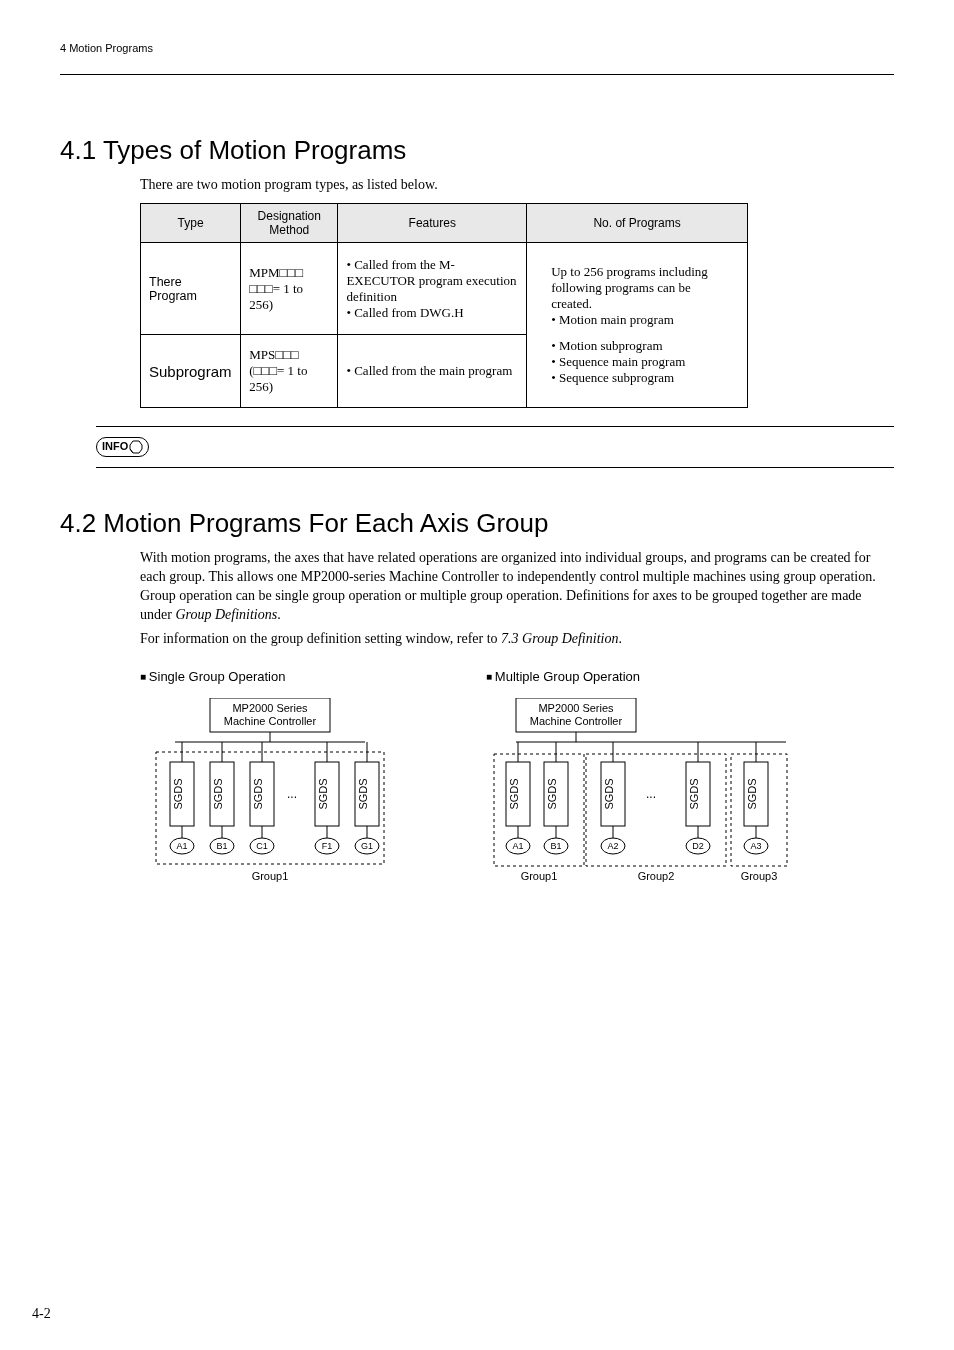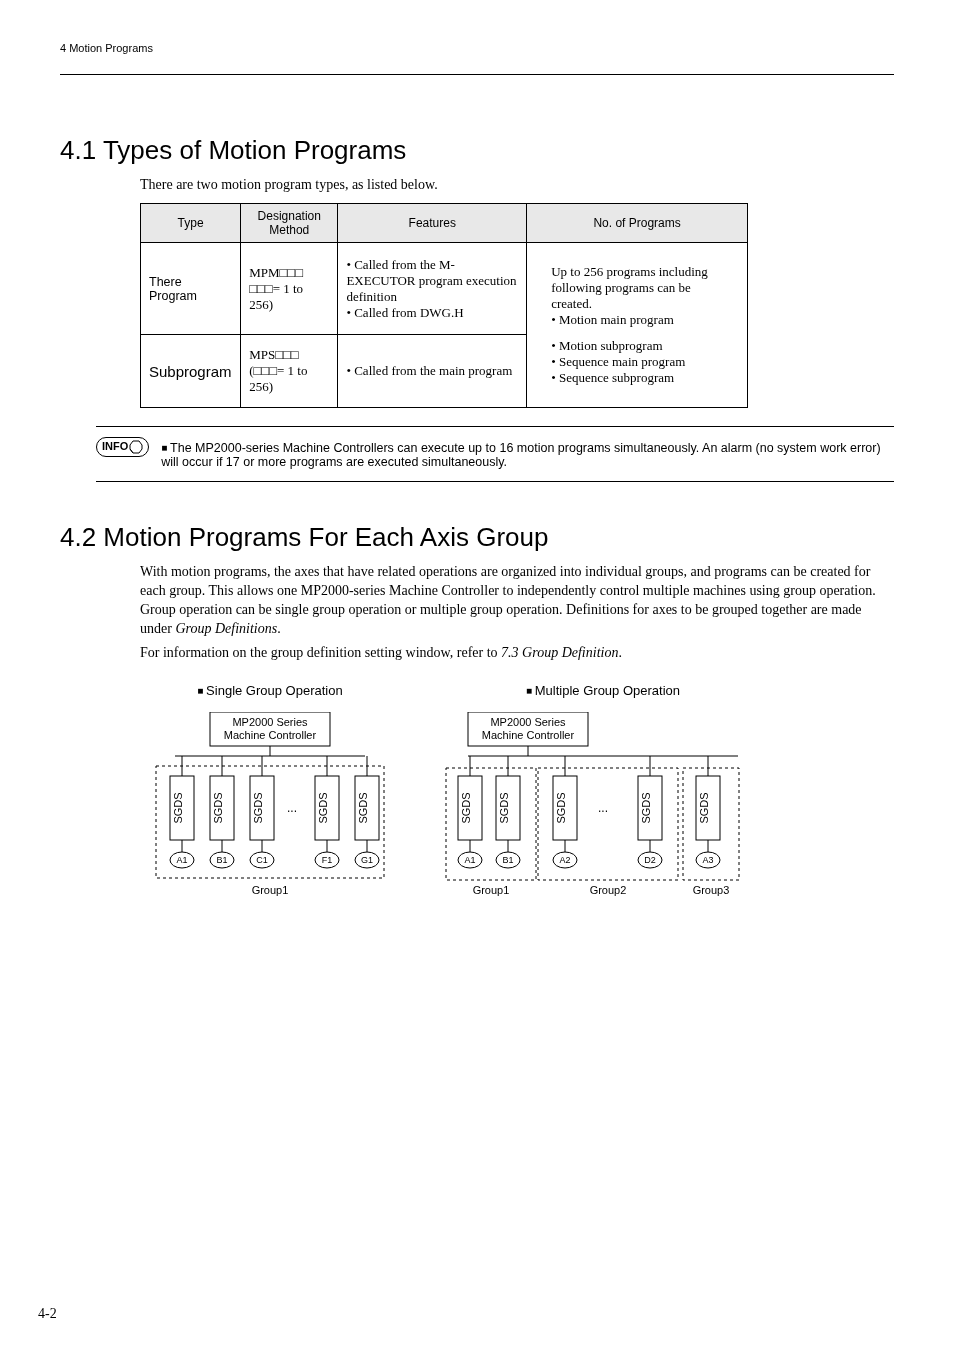--- a/index.html
+++ b/index.html
@@ -85,38 +85,37 @@
   .info-content .sans { font-family: Arial, sans-serif; font-size: 12.5px; }
   .info-content ul { list-style: none; }
   .info-content li { margin: 2px 0; }
   .bullet-sq::before { content: "■ "; font-size: 10px; vertical-align: 1px; }
   .sub-bullet { margin-left: 18px; }
   .sub-bullet::before { content: "• "; }
 
   .diagram-row {
     margin-left: 80px;
     display: flex;
-    gap: 38px;
+    gap: 86px;
     margin-top: 20px;
-    text-align: center;
   }
   .diagram-col { }
   .diagram-title {
     font-family: Arial, sans-serif;
     font-size: 13px;
     margin-bottom: 14px;
   }
   .diagram-title::before { content: "■ "; font-size: 10px; vertical-align: 1px; }
 
   .dia-svg { display: block; }
 
   .page-num {
     position: absolute;
     bottom: 28px;
-    left: 38px;
+    left: 32px;
     font-size: 14px;
   }
 </style>
 </head>
 <body>
 
 <div class="header-line">4  Motion Programs</div>
 
 <h1 class="section">4.1  Types of Motion Programs</h1>
 <p class="body-text">There are two motion program types, as listed below.</p>
@@ -163,21 +162,20 @@
     <span class="info-icon-shape">
       <span>INFO</span>
       <svg width="14" height="14" viewBox="0 0 14 14" style="margin-left:1px">
         <path d="M4 1 L10 1 L13 5 L13 9 L10 13 L4 13 L1 9 L1 5 Z" fill="none" stroke="#000" stroke-width="1"></path>
         <path d="M1 9 L4 13" stroke="#000" stroke-width="1"></path>
       </svg>
     </span>
   </div>
   <div class="info-content">
     <ul>
-      <li class="bullet-sq sans" style="margin-top:6px"><span>The MP2000-series Machine Controllers can execute up to 16 motion programs simultaneously. An alarm (no system work error) will occur if 17 or more programs are executed simultaneously.</span></li>
     </ul>
   </div>
 </div>
 
 <h1 class="section">4.2  Motion Programs For Each Axis Group</h1>
 <p class="body-text">
   <span>With motion programs, the axes that have related operations are organized into individual groups, and programs can be created for each group. This allows one MP2000-series Machine Controller to independently control multiple machines using group operation. Group operation can be single group operation or multiple group operation. Definitions for axes to be grouped together are made under</span> <i>Group Definitions</i><span>.</span>
 </p>
 <p class="body-text">
   <span>For information on the group definition setting window, refer to </span><i>7.3 Group Definition</i><span>.</span>

